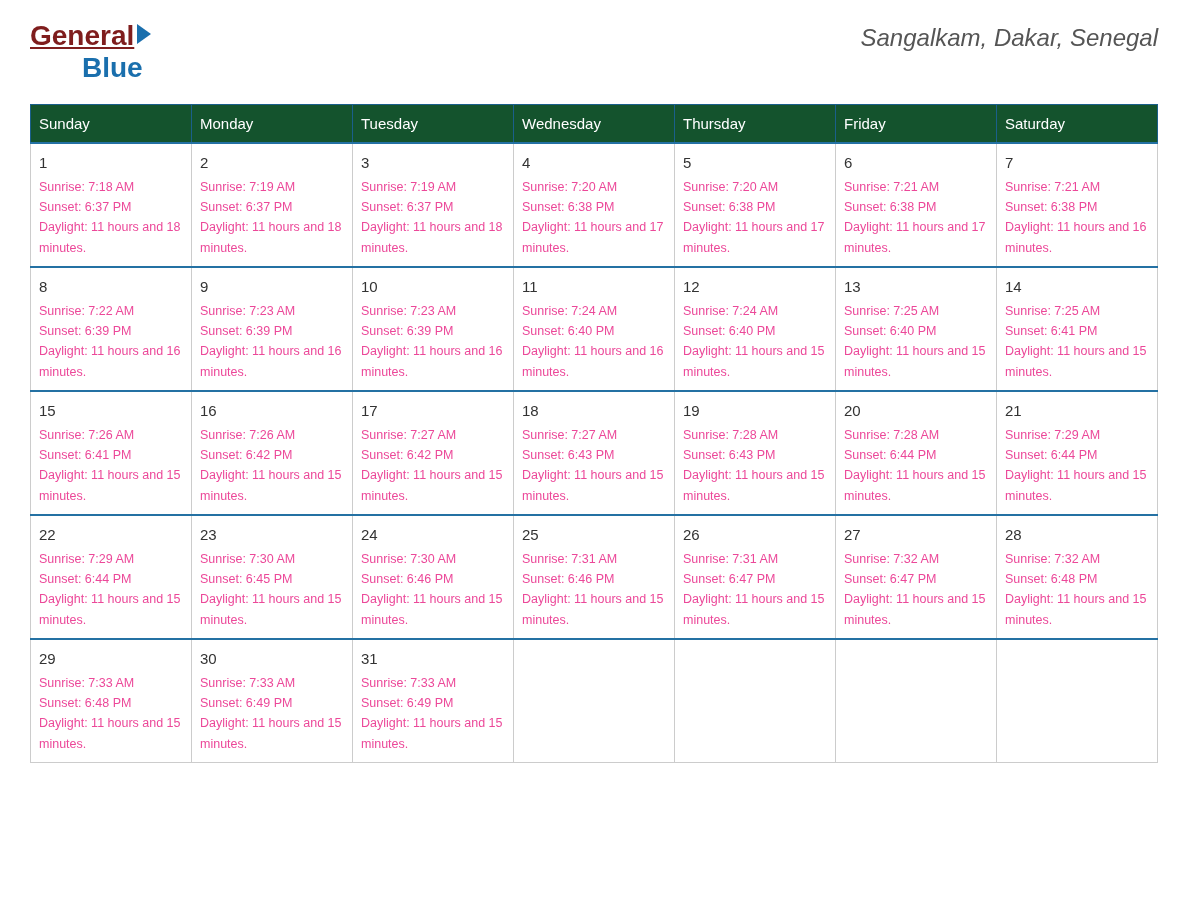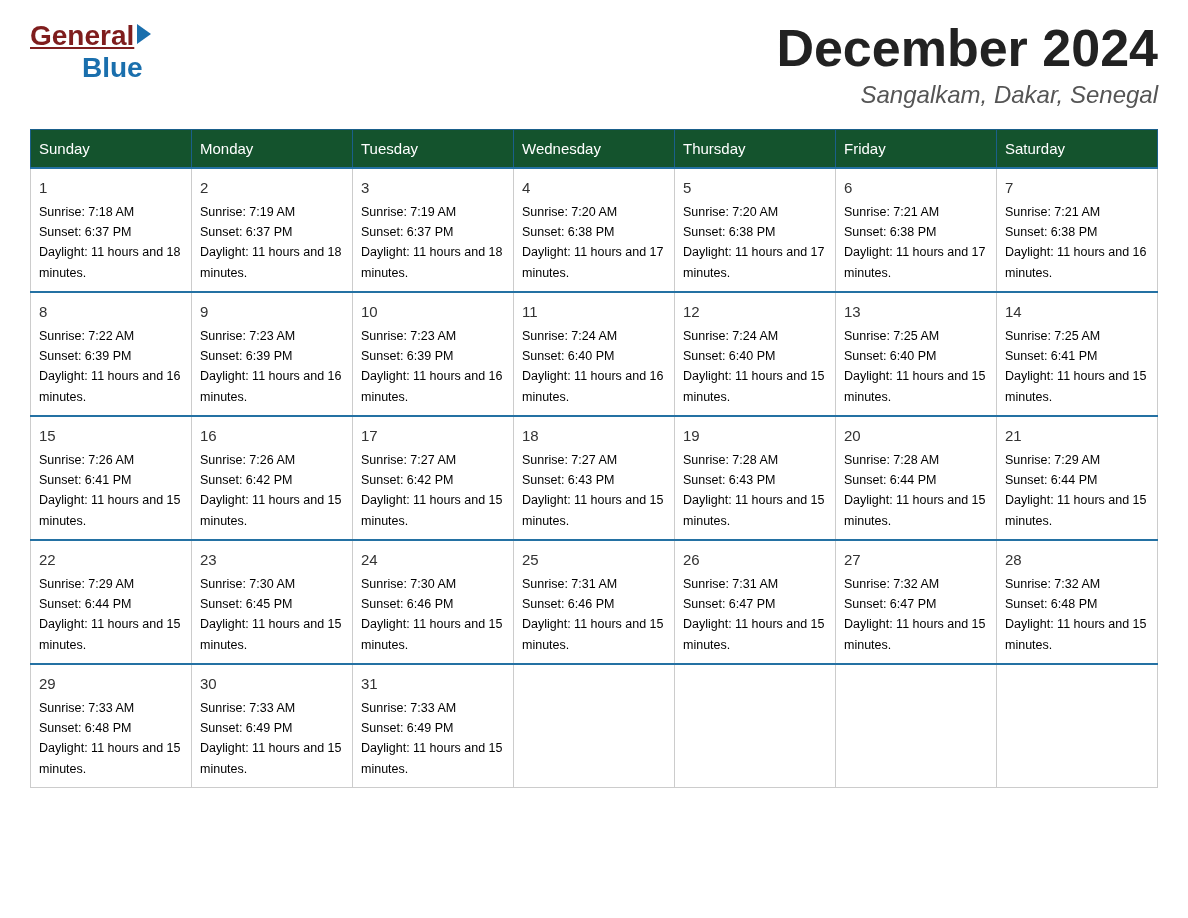--- a/index.html
+++ b/index.html
@@ -79,21 +79,21 @@
       line-height: 1.5;
     }
     .day-number {
       font-size: 15px;
       font-weight: normal;
       display: block;
       margin-bottom: 2px;
     }
     .day-info {
       font-size: 12.5px;
-      color: #000000;
+      color: #ec4899;
       line-height: 1.55;
     }
     tbody tr td.empty {
       background: #fff;
       border-top: 2px solid #2471a3;
     }
   </style>
 </head>
 <body>
 
@@ -101,21 +101,20 @@
   <div class="logo">
     <div class="logo-text">
       <span class="logo-general">General</span>
       <span class="logo-arrow"></span>
     </div>
     <div style="margin-left:4px;">
       <span class="logo-blue" style="font-size:28px; font-weight:bold;margin-left:48px;">Blue</span>
     </div>
   </div>
   <div class="title-block">
-    <div class="month-title">December 2024</div>
     <div class="location-title">Sangalkam, Dakar, Senegal</div>
   </div>
 </div>
 
 <table>
   <thead>
     <tr>
     <th>Sunday</th>
         <th>Monday</th>
         <th>Tuesday</th>

